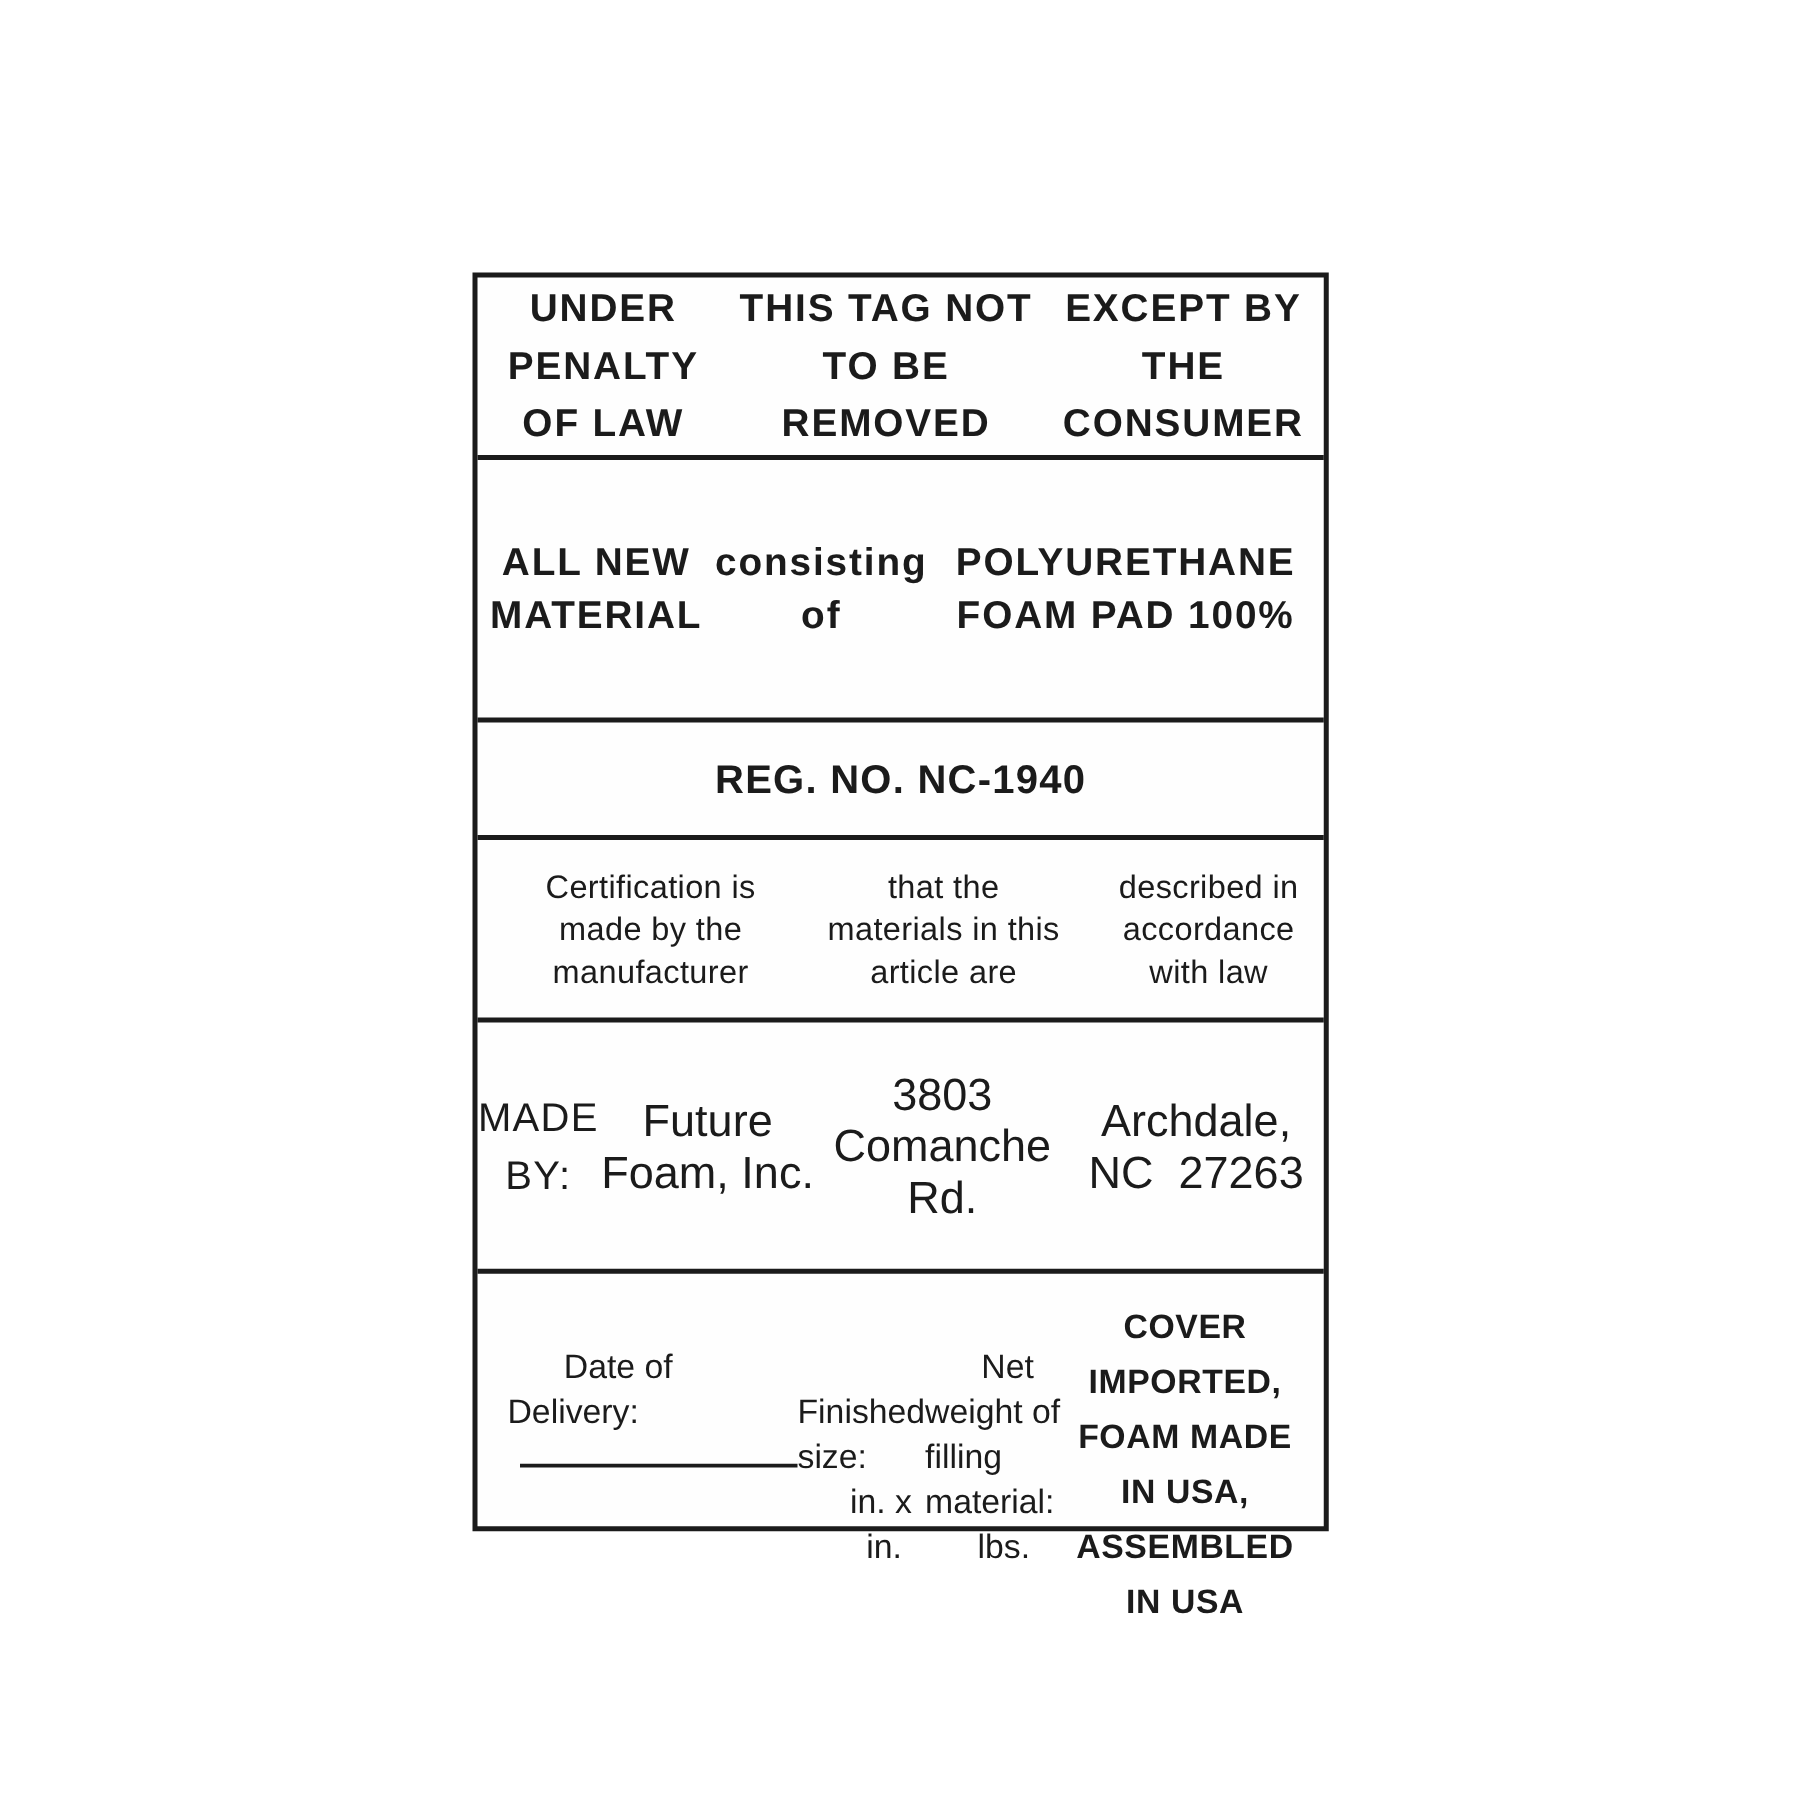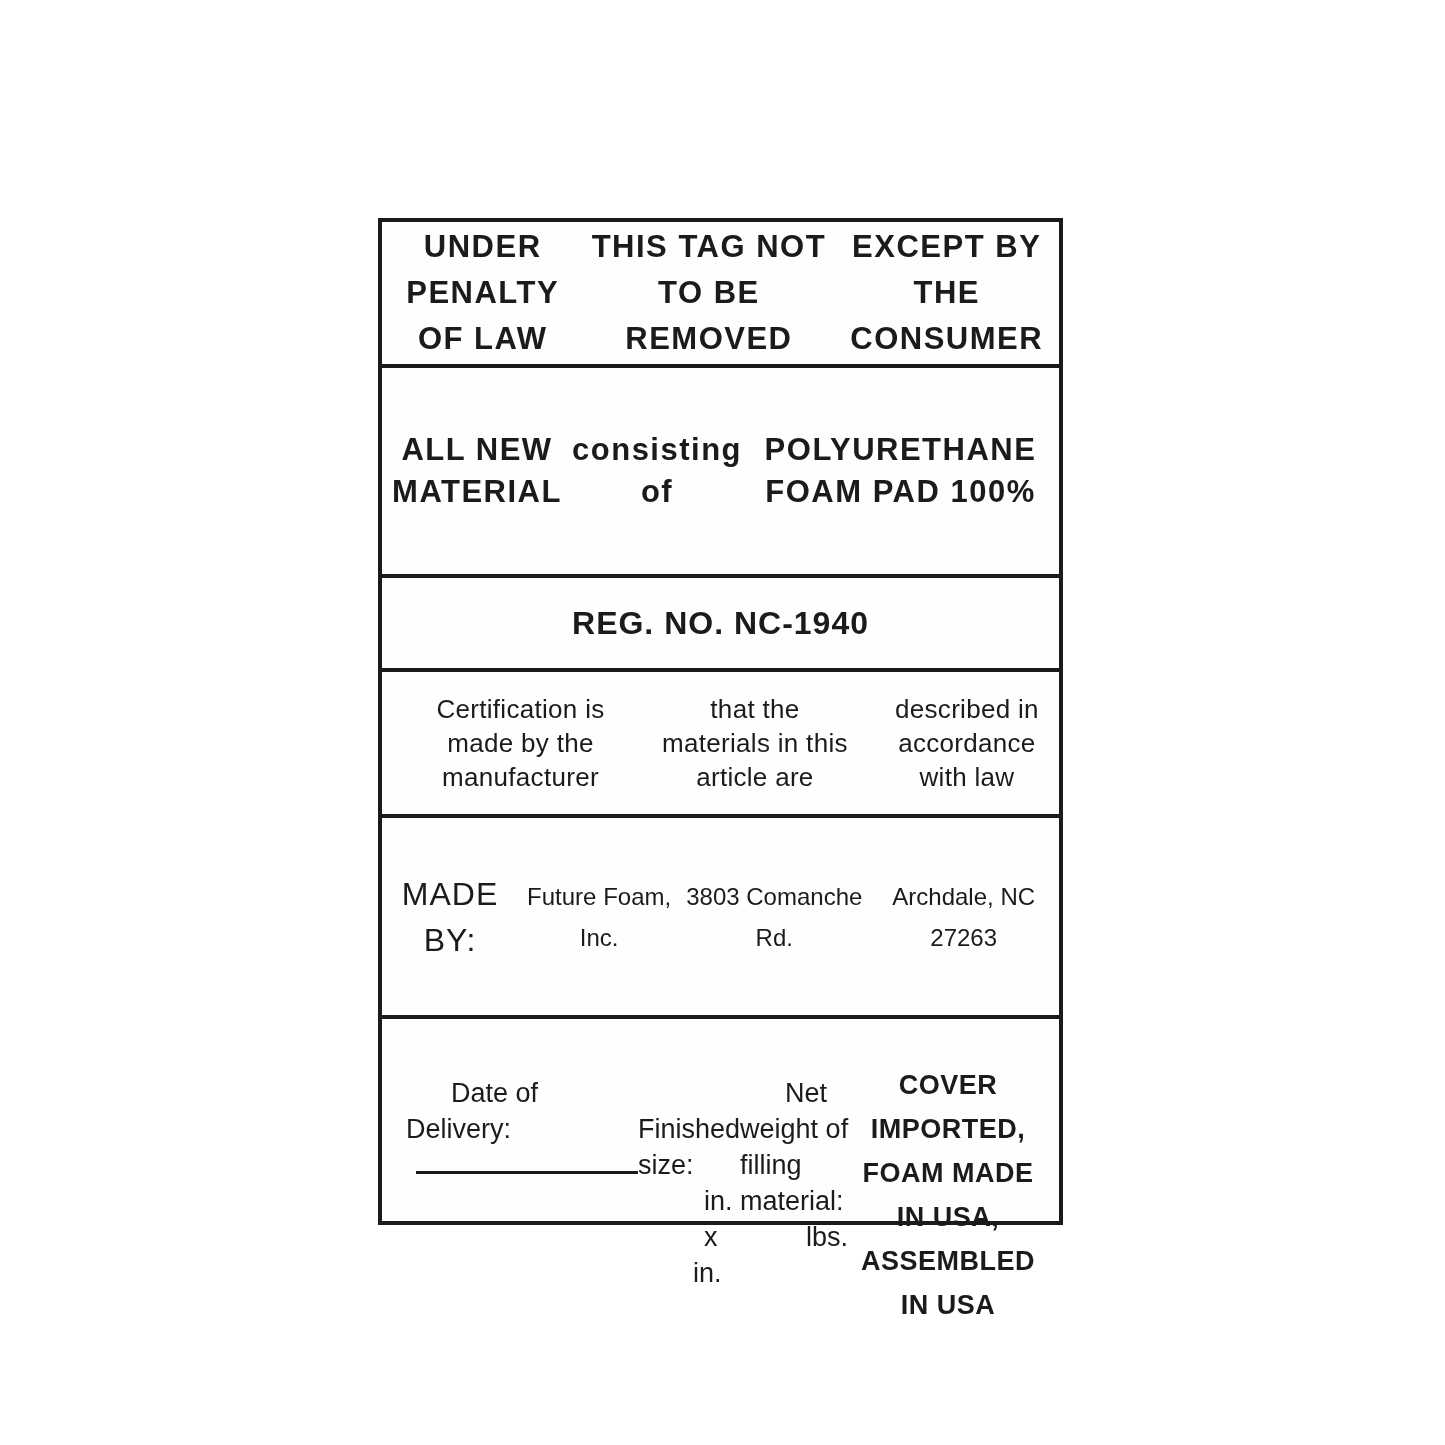--- a/index.html
+++ b/index.html
@@ -74,39 +74,39 @@
     margin-left: 24px;
   }
   .madeby-heading {
     font-weight: normal;
     font-size: 32px;
     line-height: 46px;
     letter-spacing: 1px;
   }
   .address-line {
     font-weight: 400;
-    font-size: 24px;
+    font-size: 36px;
     line-height: 41px;
     white-space: pre-wrap;
   }
   .delivery-line {
     font-weight: 400;
     font-size: 27px;
     line-height: 36px;
     white-space: pre-wrap;
   }
   .blank-line {
     display: inline-block;
     width: 222px;
     height: 20px;
     margin-left: 10px;
     border-bottom: 3px solid #1b1b1b;
     vertical-align: baseline;
   }
-  .gap-md { display: inline-block; margin-left: 66px; }
+  .gap-md { display: inline-block; margin-left: 42px; }
   .gap-sm { display: inline-block; margin-left: 55px; }
   .origin-block {
     margin-top: auto;
     text-align: center;
   }
   .origin-line {
     font-weight: bold;
     font-size: 27px;
     line-height: 44px;
     letter-spacing: 0.5px;

